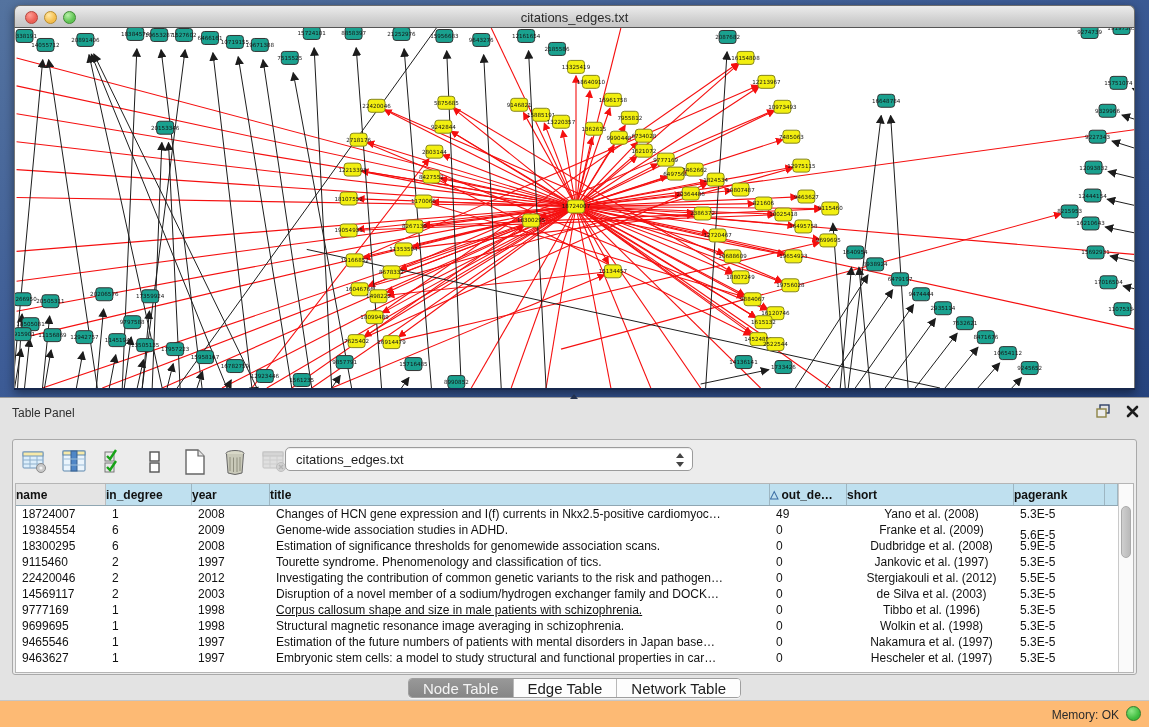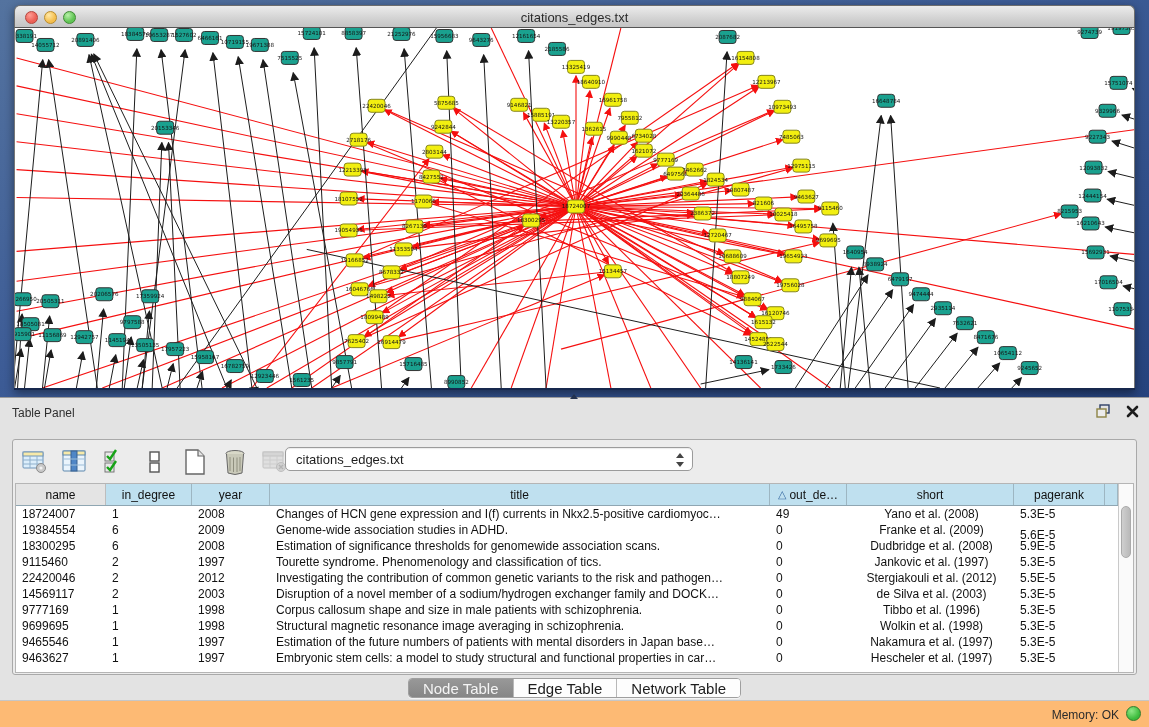--- a/index.html
+++ b/index.html
@@ -38,22 +38,22 @@
     display:flex; align-items:center; padding-left:10px; box-shadow:inset 0 1px 1px rgba(0,0,0,.08); }
   .combo .stepper { position:absolute; right:8px; top:4px; width:9px; height:16px; }
   .stepper .up   { position:absolute; top:1px; left:1px; width:0; height:0;
     border-left:4px solid transparent; border-right:4px solid transparent; border-bottom:5px solid #444; }
   .stepper .down { position:absolute; bottom:1px; left:1px; width:0; height:0;
     border-left:4px solid transparent; border-right:4px solid transparent; border-top:5px solid #444; }
   .tablewrap { position:absolute; left:2px; top:43px; width:1119px; height:190px;
     background:#fff; border:1px solid #b5b5b5; display:flex; }
   .tbl { flex:1; overflow:hidden; }
   .thead { display:flex; height:22px; border-bottom:1px solid #8fa6b2; }
-  .th { font-size:12px; color:#111; display:flex; align-items:center; justify-content:center;
-    background:#bfe0ef; border-right:1px solid #9db6c2; overflow:hidden; white-space:nowrap; }
+  .th { font-size:12px; color:#111; display:flex; align-items:center; 
+    background:#bfe0ef; border-right:1px solid #9db6c2; overflow:hidden; white-space:nowrap;font-weight:bold; }
   .th.gray { background:#e4e4e4; border-right:1px solid #bdbdbd; }
   .sort { color:#3b6ea5; margin-right:3px; font-size:11px; }
   .trow { display:flex; height:16px; align-items:center; }
   .td { font-size:12px; color:#111; white-space:nowrap; overflow:hidden; padding:0 4px 0 6px; }
   .td.center { text-align:center; }
   .vscroll { width:15px; background:#fafafa; border-left:1px solid #c9c9c9; position:relative; }
   .vthumb { position:absolute; left:2px; top:22px; width:10px; height:52px; border-radius:5px;
     background:linear-gradient(90deg,#cfcfcf,#b9b9b9); border:1px solid #aaa; }
   
   .tabsrow { position:absolute; left:0; top:280px; width:100%; height:22px; text-align:center; }
@@ -686,21 +686,21 @@
               <div class="td" style="width: 78px;">2003</div>
               <div class="td" style="width: 500px;">Disruption of a novel member of a sodium/hydrogen exchanger family and DOCK…</div>
               <div class="td" style="width: 77px;">0</div>
               <div class="td center" style="width: 167px;">de Silva et al. (2003)</div>
               <div class="td" style="width: 91px;">5.3E-5</div>
             </div>
             <div class="trow">
               <div class="td" style="width: 90px;">9777169</div>
               <div class="td" style="width: 86px;">1</div>
               <div class="td" style="width: 78px;">1998</div>
-              <div class="td" style="width: 500px;">Corpus callosum shape and size in male patients with schizophrenia.</div>
+              <div class="td" style="width: 500px; text-decoration: underline;">Corpus callosum shape and size in male patients with schizophrenia.</div>
               <div class="td" style="width: 77px;">0</div>
               <div class="td center" style="width: 167px;">Tibbo et al. (1996)</div>
               <div class="td" style="width: 91px;">5.3E-5</div>
             </div>
             <div class="trow">
               <div class="td" style="width: 90px;">9699695</div>
               <div class="td" style="width: 86px;">1</div>
               <div class="td" style="width: 78px;">1998</div>
               <div class="td" style="width: 500px;">Structural magnetic resonance image averaging in schizophrenia.</div>
               <div class="td" style="width: 77px;">0</div>

